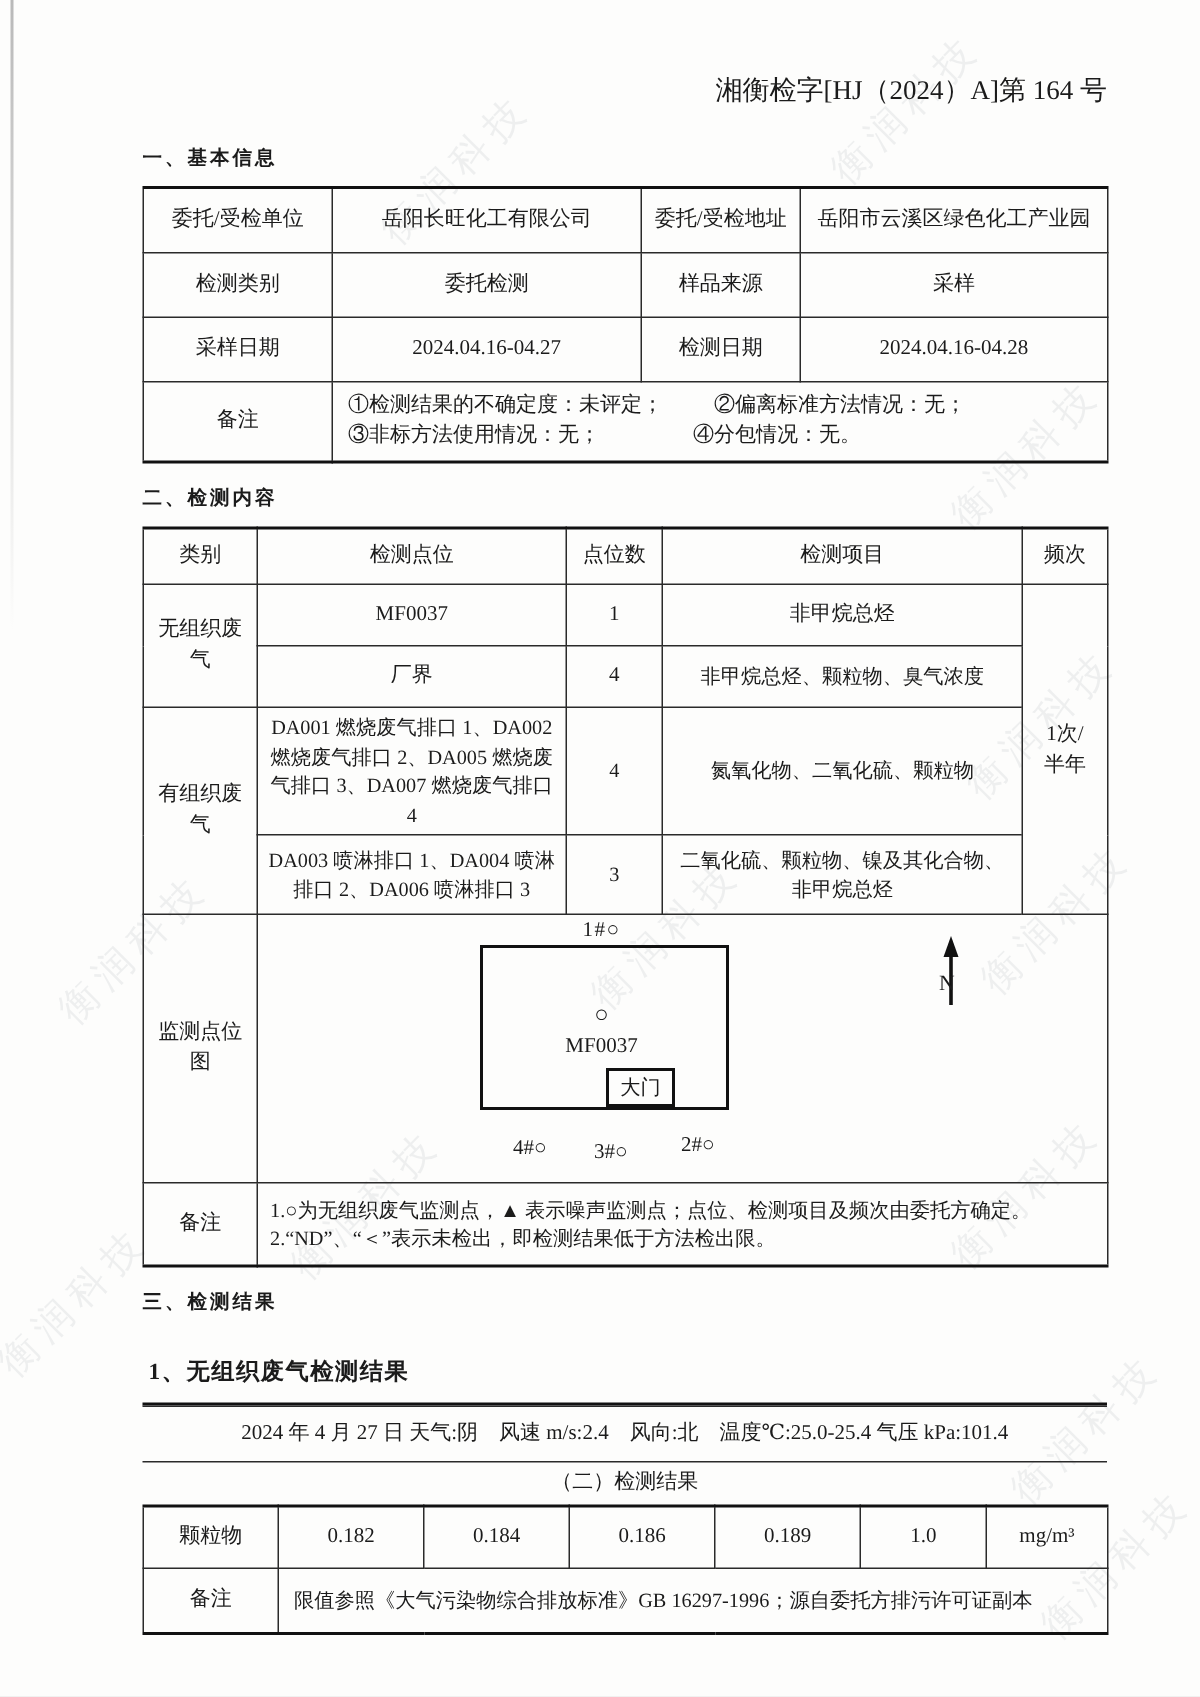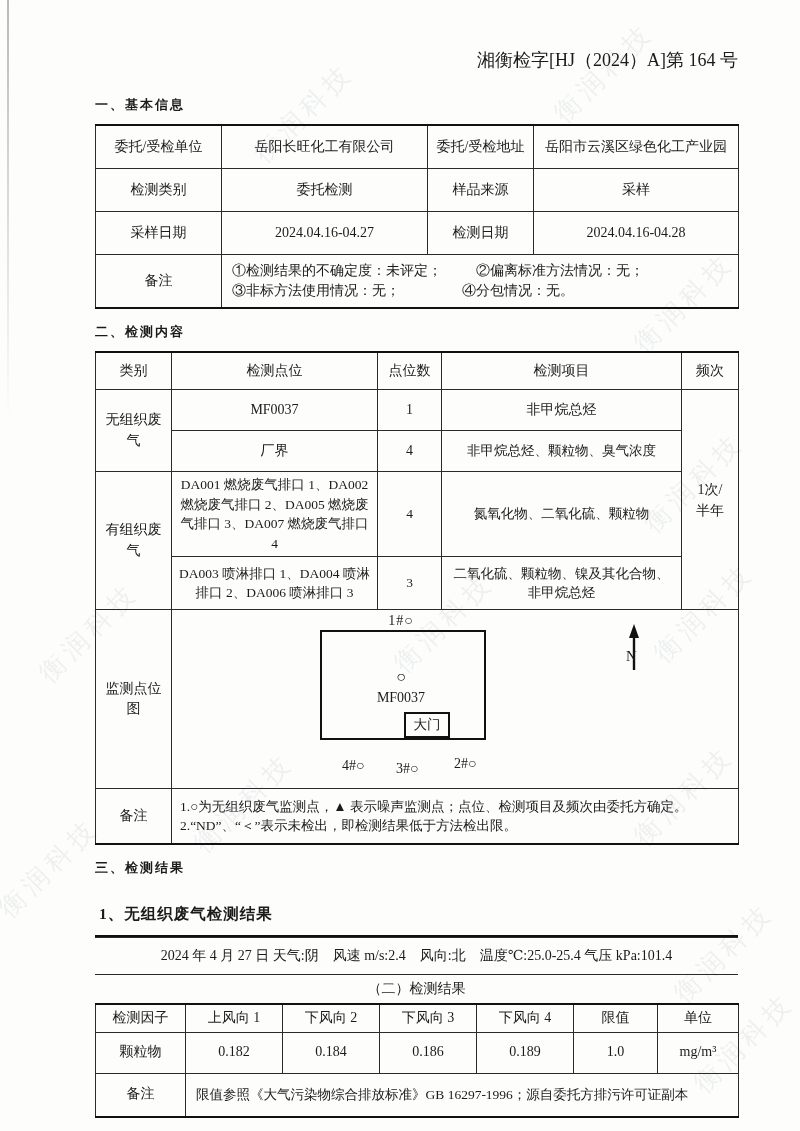--- a/index.html
+++ b/index.html
@@ -222,29 +222,20 @@
         <colgroup>
             <col style="width:90px">
             <col style="width:97px">
             <col style="width:97px">
             <col style="width:97px">
             <col style="width:97px">
             <col style="width:84px">
             <col style="width:81px">
           </colgroup>
         <tbody>
-            <tr>
-          <th>检测因子</th>
-          <th>上风向 1</th>
-          <th>下风向 2</th>
-          <th>下风向 3</th>
-          <th>下风向 4</th>
-          <th>限值</th>
-          <th>单位</th>
-        </tr>
         <tr>
           <td>颗粒物</td>
           <td>0.182</td>
           <td>0.184</td>
           <td>0.186</td>
           <td>0.189</td>
           <td>1.0</td>
           <td>mg/m³</td>
         </tr>
         <tr>

